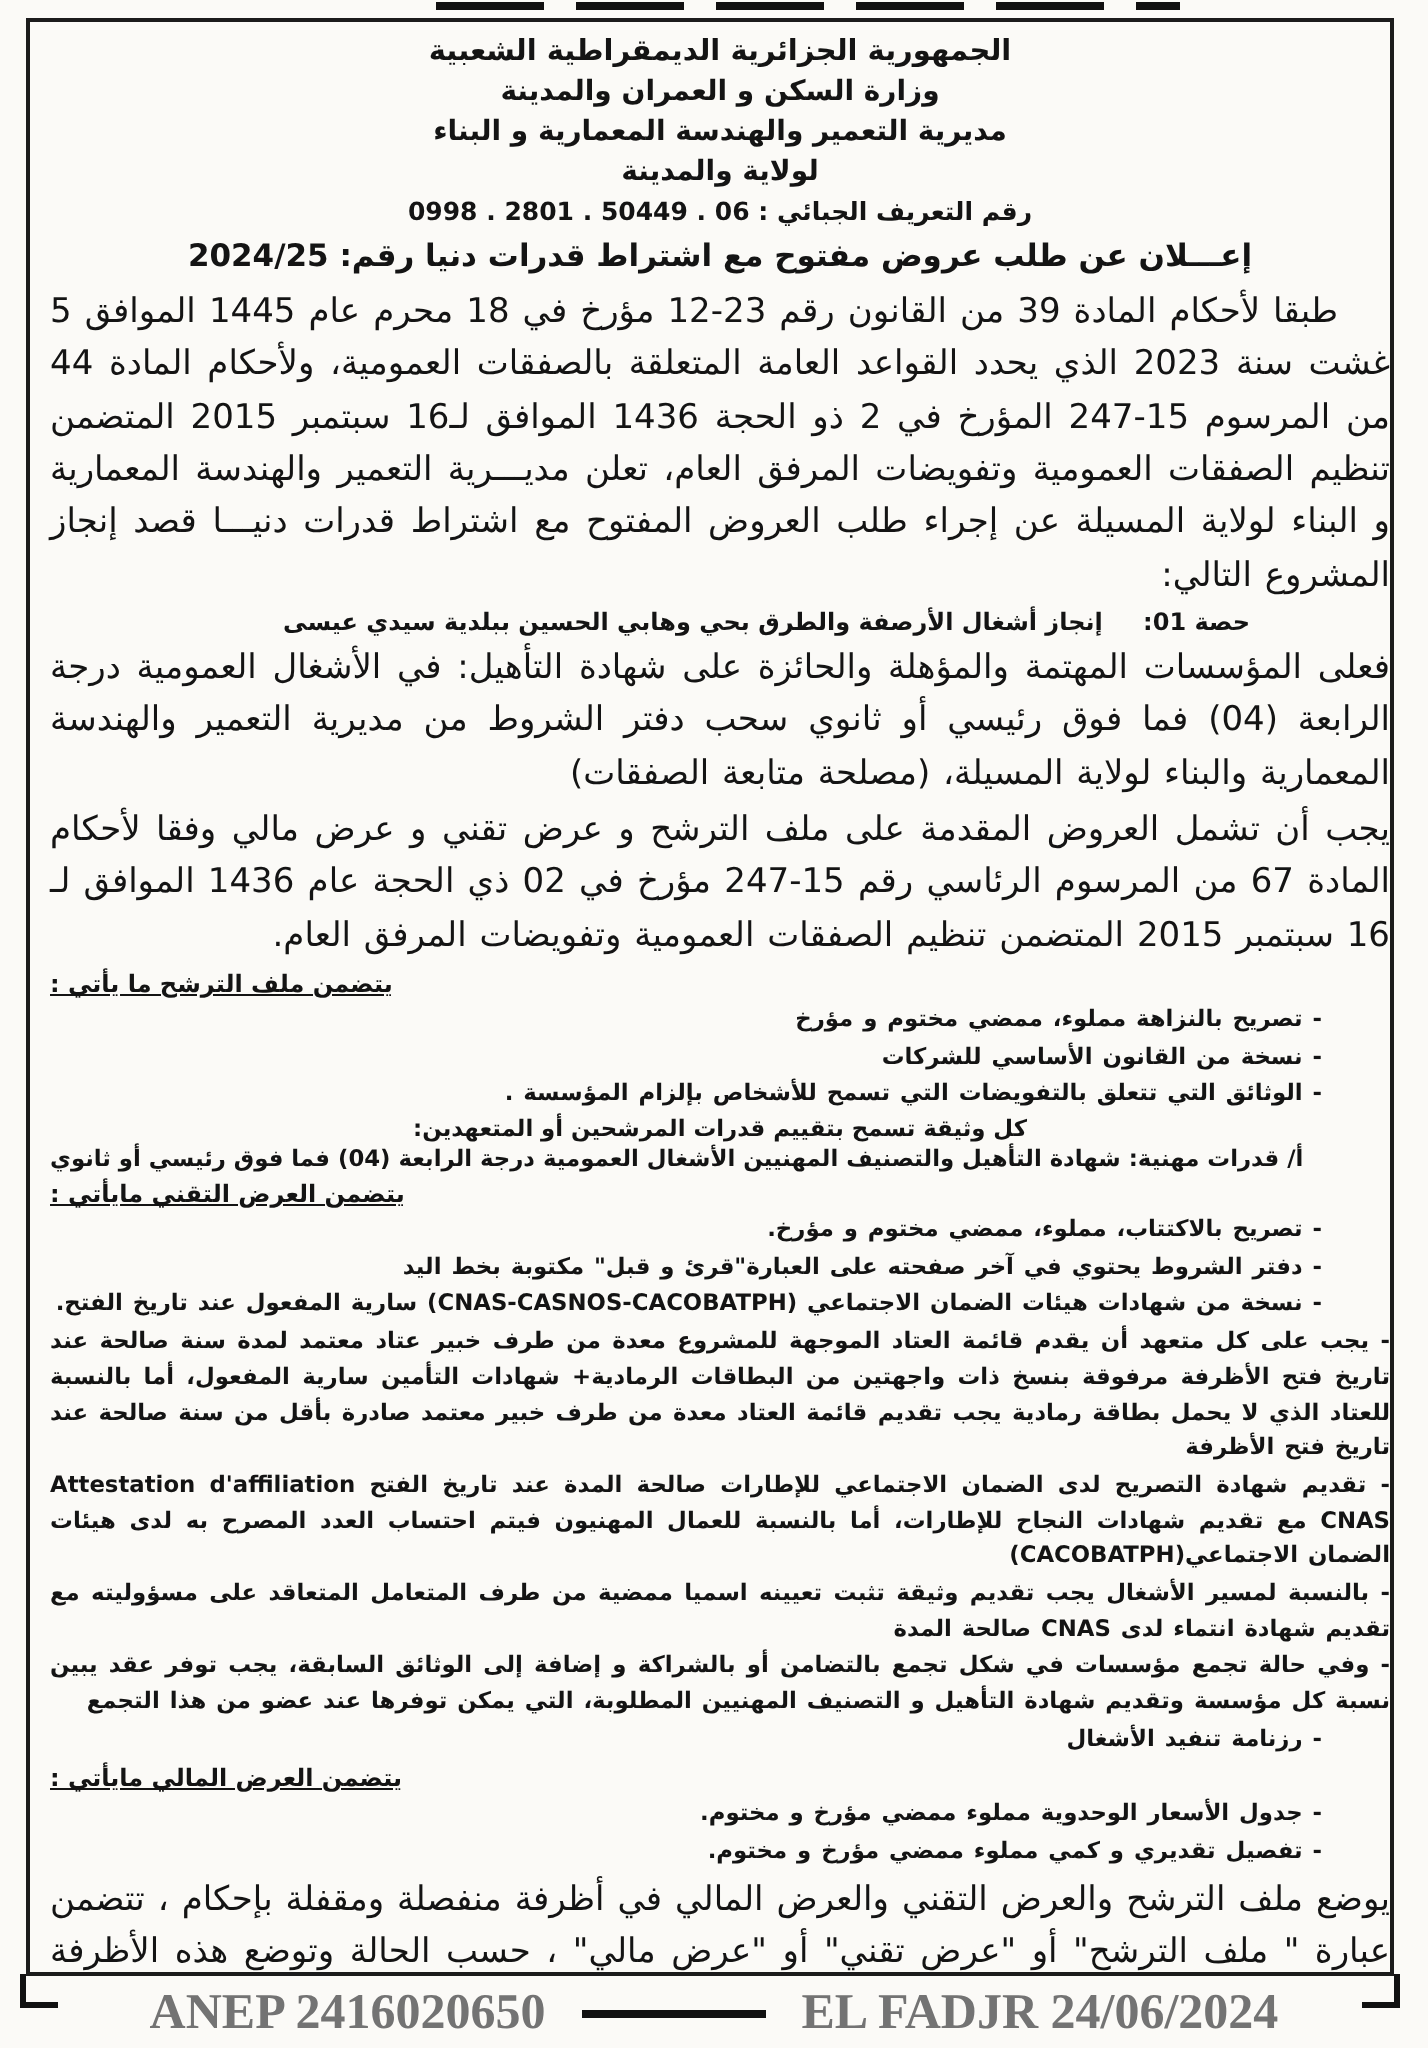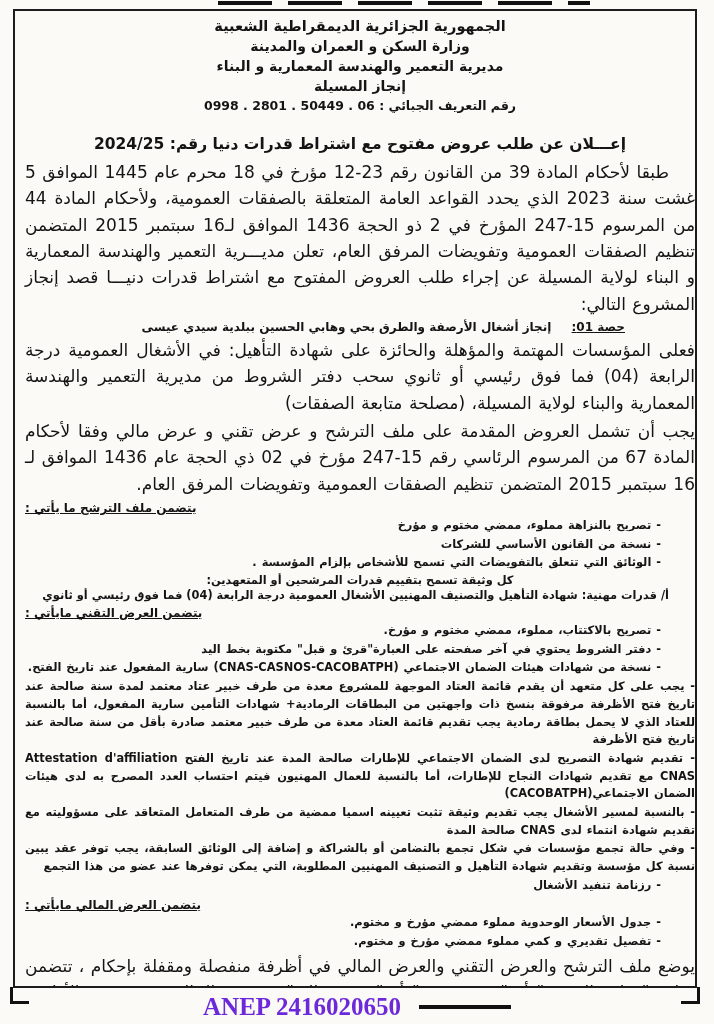--- a/index.html
+++ b/index.html
@@ -21,66 +21,66 @@
     border:2px solid #1c1c1c;
     box-sizing:border-box;
     padding:3px 0 0 10px;
     overflow:hidden;
   }
   .doc{direction:rtl;}
   .hdr{text-align:center;font-weight:bold;font-size:14px;margin:4px 0;letter-spacing:0;}
   .hdr.big{font-size:14.5px;}
   .taxline{text-align:center;font-weight:bold;font-size:12.5px;margin:4px 0;}
   .num{direction:ltr;unicode-bidi:embed;}
-  .title{text-align:center;font-weight:bold;font-size:15.5px;margin:22px 0 6px;}
+  .title{text-align:center;font-weight:bold;font-size:15.5px;margin:6px 0 6px;}
   p.body{
     font-size:17px;font-weight:400;line-height:1.55;
     margin:2px 0;text-align:justify;text-justify:inter-word;word-spacing:1px;
   }
   p.indent{text-indent:26px;}
   .lot{font-size:12px;font-weight:bold;margin:3px 70px 3px 0;text-align:right;}
-  .lotlabel{text-decoration:underline;margin-left:16px;text-align:center;}
+  .lotlabel{margin-left:16px;text-align:center;}
   .sechead{
     font-size:12px;font-weight:bold;text-decoration:underline;
     margin:4px 0 2px;text-align:left;
   }
   p.item{font-size:11.4px;font-weight:700;line-height:1.55;margin:1px 0;text-align:justify;word-spacing:1px;}
   p.item.short{text-align:right;margin-right:34px;}
   .subnote{font-size:11.4px;font-weight:700;margin:1px 0;text-align:center;}
-  .prof{font-size:11.4px;font-weight:700;margin:1px 26px 1px 0;text-align:right;}
+  .prof{font-size:11.4px;font-weight:700;margin:1px 26px 1px 0;text-align:left;}
   .envbox{
     width:76%;margin:7px auto 6px;border:2px solid #161616;
     text-align:center;font-weight:bold;font-size:11.6px;
     padding:7px 8px;line-height:1.55;background:#fbfaf7;
   }
   .envbox div{margin:4px 0;}
   .footer{
     position:absolute;left:0;right:0;bottom:2px;height:30px;
     display:flex;align-items:center;justify-content:center;gap:18px;
     font-family:"Liberation Serif", serif;font-weight:bold;font-size:25px;
-    direction:ltr;color:#6d28d9;
+    direction:ltr;color:#737373;
   }
   .divider{display:inline-block;width:92px;border-top:4px solid #111;height:0;}
   .corner{position:absolute;width:16px;height:14px;border:3px solid #111;bottom:20px;}
   .corner.l{left:10px;border-top:none;border-right:none;}
   .corner.r{right:14px;border-top:none;border-left:none;}
 </style>
 </head>
 <body>
 
 <div class="page">
   <div class="artifact"></div>
 
   <div class="frame">
     <div class="doc">
 
       <div class="hdr big">الجمهورية الجزائرية الديمقراطية الشعبية</div>
       <div class="hdr">وزارة السكن و العمران والمدينة</div>
       <div class="hdr">مديرية التعمير والهندسة المعمارية و البناء</div>
-      <div class="hdr">إنجاز المسيلة</div>
+      <div class="hdr">لولاية والمدينة</div>
       <div class="taxline">
         <span>رقم التعريف الجبائي :</span>
         <span class="num">0998 . 2801 . 50449 . 06</span>
       </div>
       <div class="title">إعـــلان عن طلب عروض مفتوح مع اشتراط قدرات دنيا  رقم: 2024/25</div>
 
       <p class="body indent">طبقا لأحكام المادة 39 من القانون رقم 23-12 مؤرخ في 18 محرم عام 1445 الموافق 5 غشت سنة 2023 الذي يحدد القواعد العامة المتعلقة بالصفقات العمومية، ولأحكام المادة 44 من المرسوم 15-247 المؤرخ في 2 ذو الحجة 1436 الموافق لـ16 سبتمبر 2015 المتضمن تنظيم الصفقات العمومية وتفويضات المرفق العام، تعلن مديـــرية التعمير والهندسة المعمارية و البناء لولاية المسيلة عن إجراء طلب العروض المفتوح مع اشتراط قدرات دنيـــا قصد إنجاز المشروع التالي:</p>
 
       <p class="lot">
         <span class="lotlabel">حصة 01:</span>
@@ -120,14 +120,15 @@
 
     </div>
   </div>
 
   <div class="corner l"></div>
   <div class="corner r"></div>
 
   <div class="footer">
     <span>ANEP 2416020650</span>
     <span class="divider"></span>
+    <span>EL FADJR 24/06/2024</span>
   </div>
 </div>
 
 </body></html>

